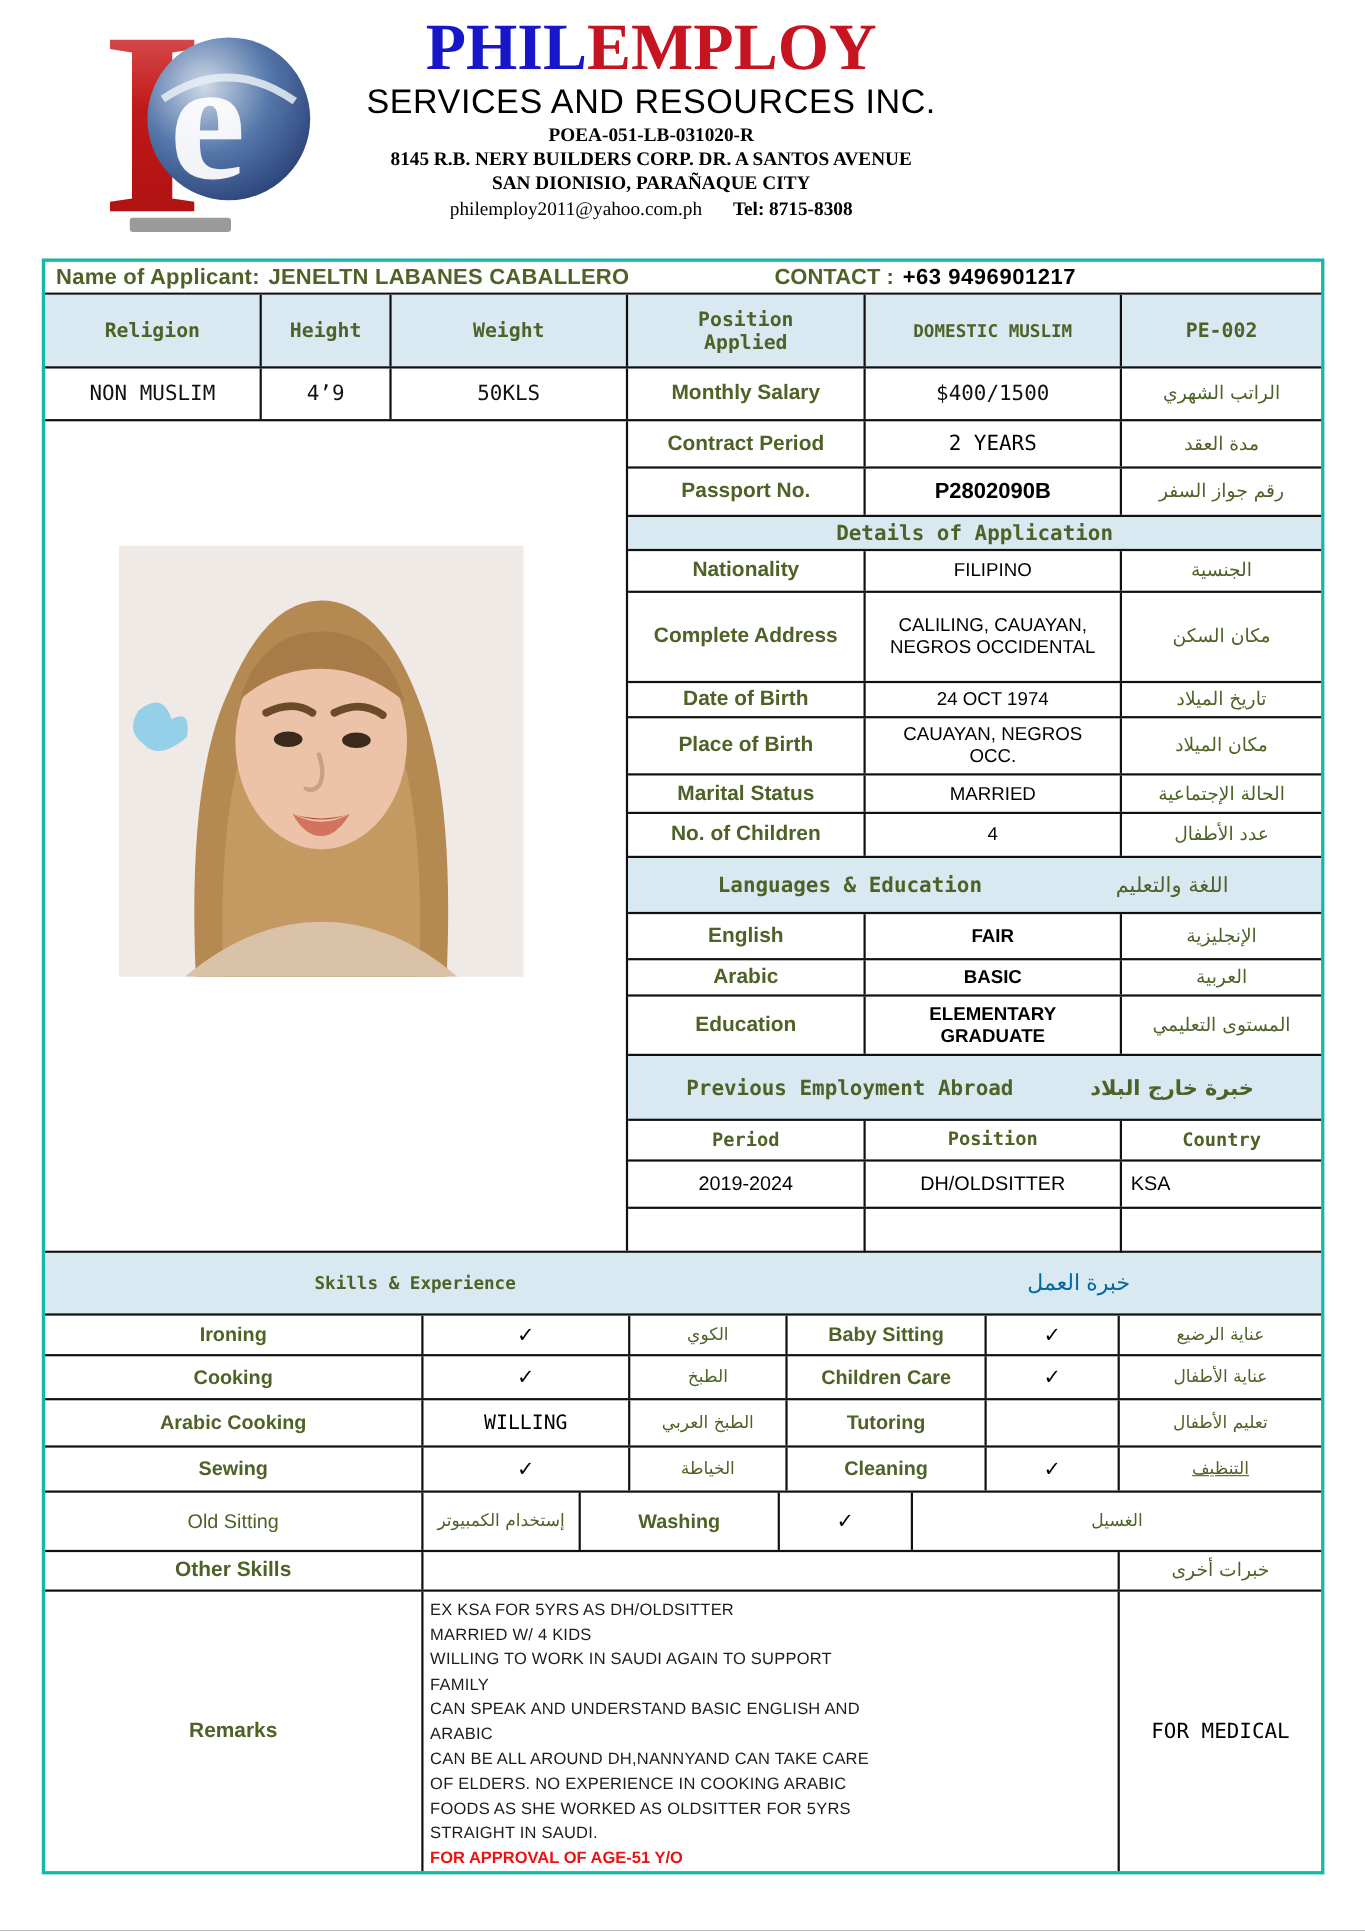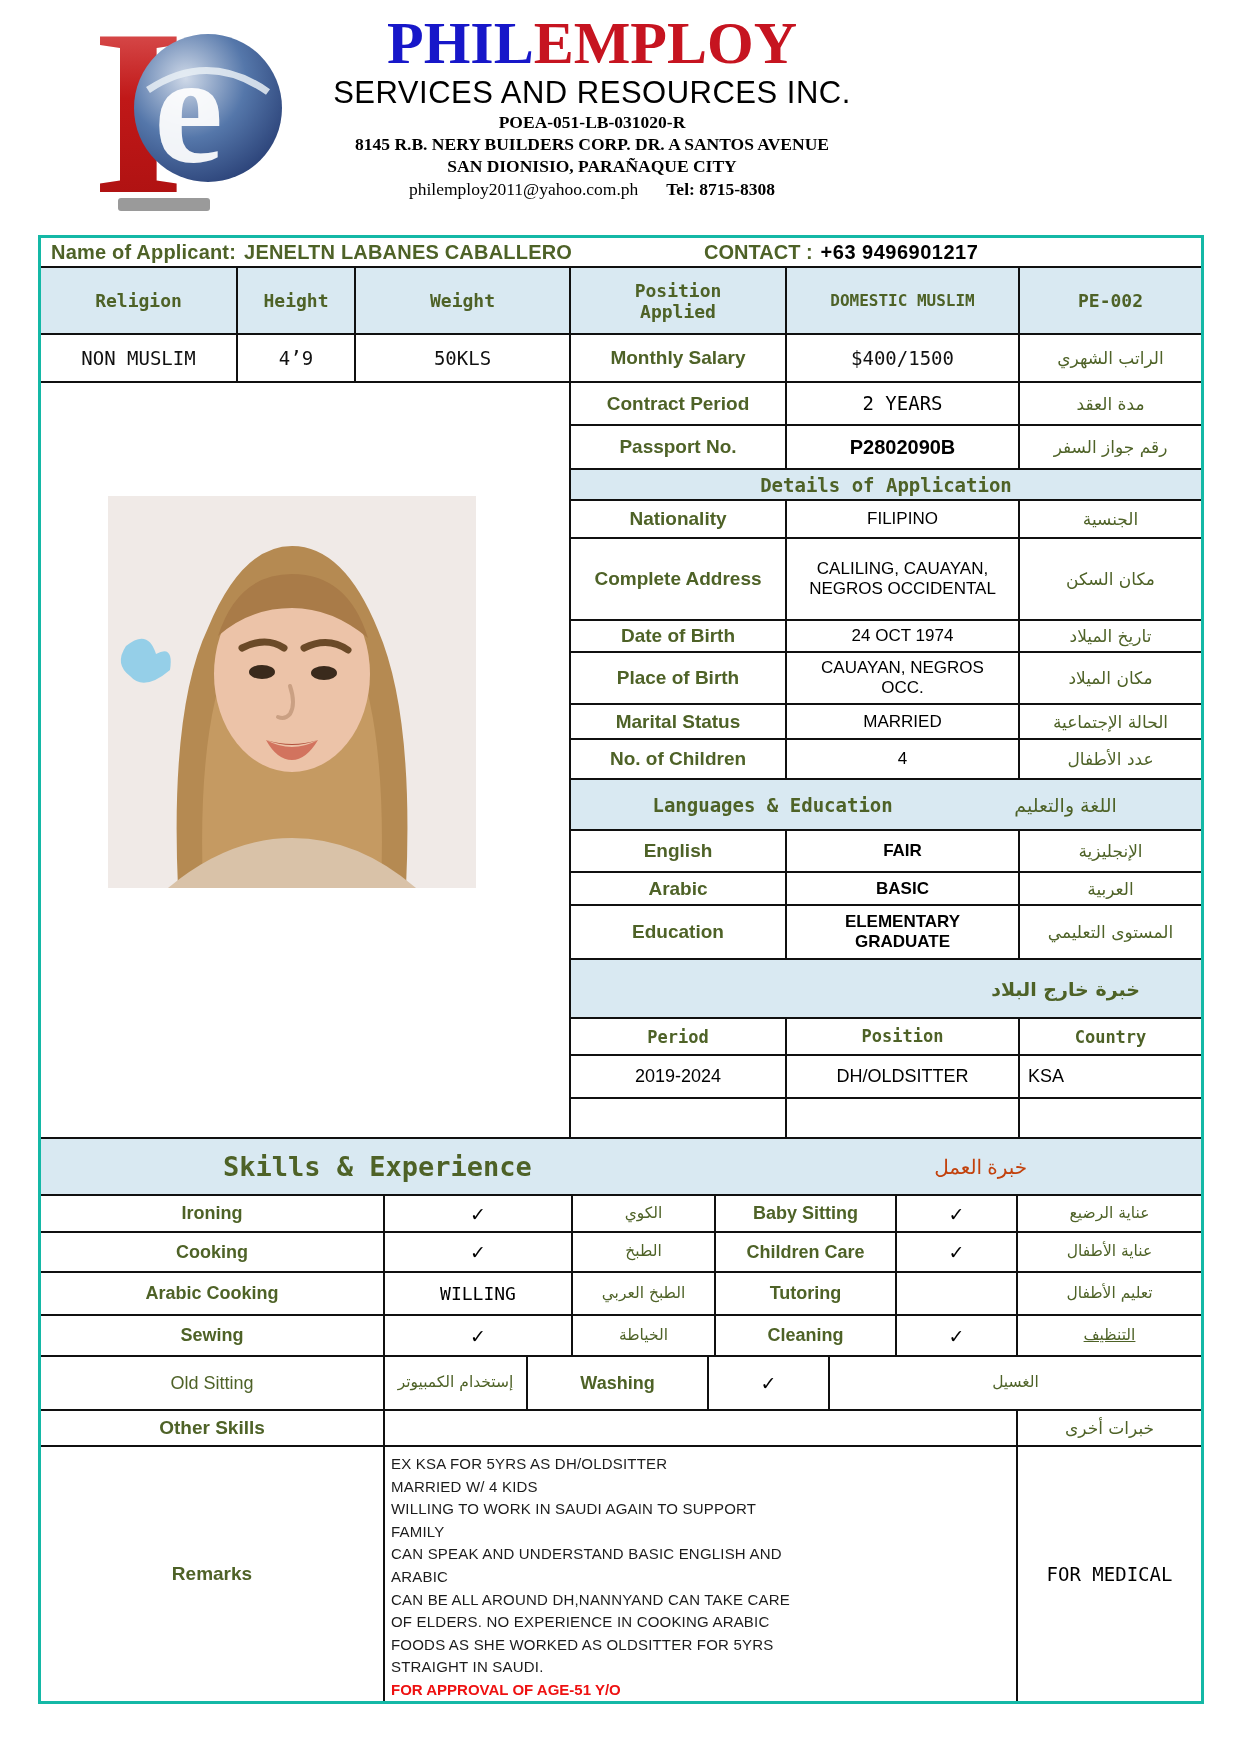--- a/index.html
+++ b/index.html
@@ -70,23 +70,23 @@
 
   .pe-hdr .rl span, .pe-hdr .rv span, .pe-hdr .ra span {
     font-family:"DejaVu Sans Mono", monospace; font-weight:bold; font-size:17px; color:#4e6227; direction:ltr; }
   .pe-data .rv span, .pe-data .rl span { font-size:18px; }
   .pe-data .ra { justify-content:flex-start; padding-left:8px; }
   .pe-data .ra span { direction:ltr; color:#000; font-size:18px; font-family:"Liberation Sans", sans-serif; }
 
   
   .skillband { height:57px; position:relative; background:#d9e9f2; }
   .skillband .en { position:absolute; left:0; top:0; bottom:0; width:58%; display:flex; align-items:center; justify-content:center;
-                   font-family:"DejaVu Sans Mono", monospace; font-weight:bold; font-size:27px; color:#4e6227; }
+                   font-family:"DejaVu Sans Mono", monospace; font-weight:bold; font-size:16px; color:#4e6227; }
   .skillband .ar { position:absolute; left:66%; top:0; bottom:0; width:30%; display:flex; align-items:center; justify-content:center;
-                   font-family:Liberation Serif, serif; direction:rtl; font-size:20px; color:#c2410c; }
+                   font-family:Liberation Sans, sans-serif; direction:rtl; font-size:20px; color:#0369a1; }
 
   
   .s1{width:344px}.s2{width:188px}.s3{width:143px}.s4{width:181px}.s5{width:121px}
   .skrow .c span.lab { font-size:18px; font-weight:bold; color:#4e6227; }
   .skrow .c span.chk { font-size:19px; font-weight:bold; color:#000; font-family:"DejaVu Sans", sans-serif; }
   .skrow .c span.val { font-family:"DejaVu Sans Mono", monospace; font-size:18px; color:#000; }
   .skrow .c span.arb { font-size:15.5px; color:#4e6227; text-align:center; line-height:1.25; }
   .h-iron{height:37px}.h-cook{height:40px}.h-acook{height:43px}.h-sew{height:41px}.h-old{height:54px}
   .h-other{height:36px}
 
@@ -326,20 +326,21 @@
             </div>
           <div class="rv" style="padding:0 30px">
               <span style="font-weight:bold">ELEMENTARY GRADUATE</span>
             </div>
           <div class="ra">
               <span>المستوى التعليمي</span>
             </div>
         </div>
 
         <div class="rr h-prev secband">
+          <span class="en">Previous Employment Abroad</span>
           <span class="ar" style="font-weight:bold">خبرة خارج البلاد</span>
         </div>
 
         <div class="rr h-phdr pe-hdr">
           <div class="rl">
               <span>Period</span>
             </div>
           <div class="rv">
               <span>Position</span>
             </div>

